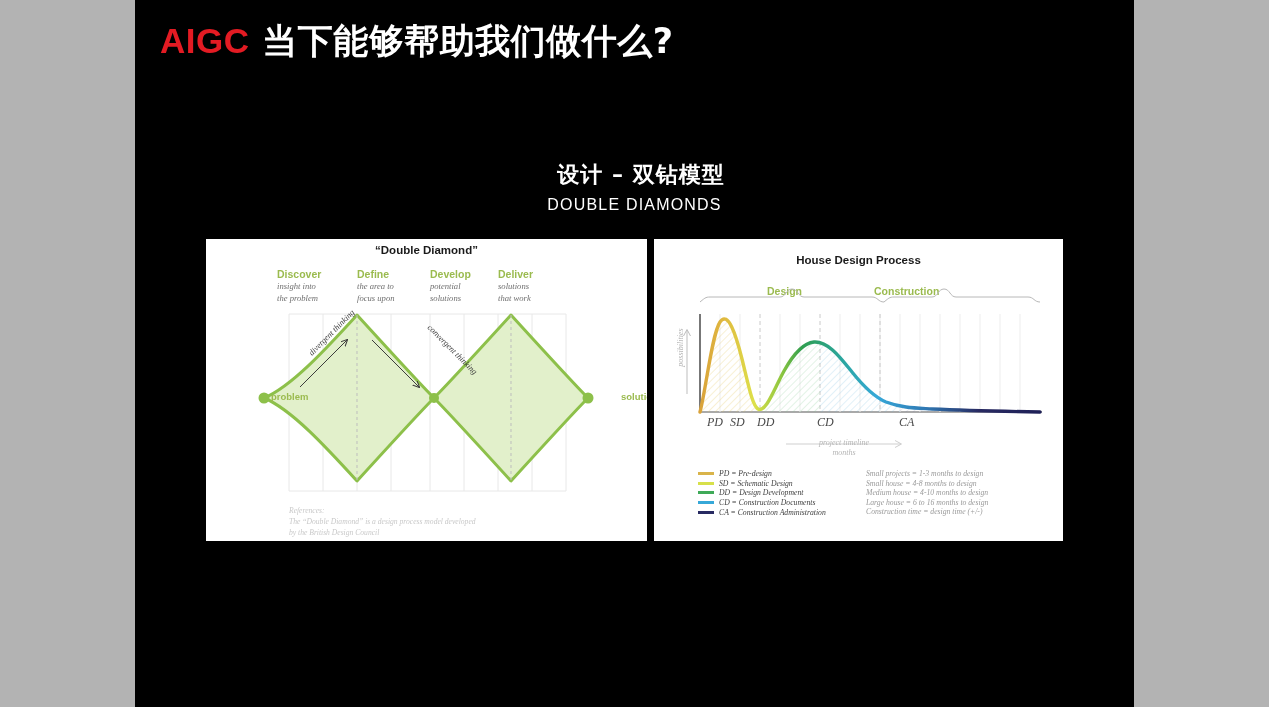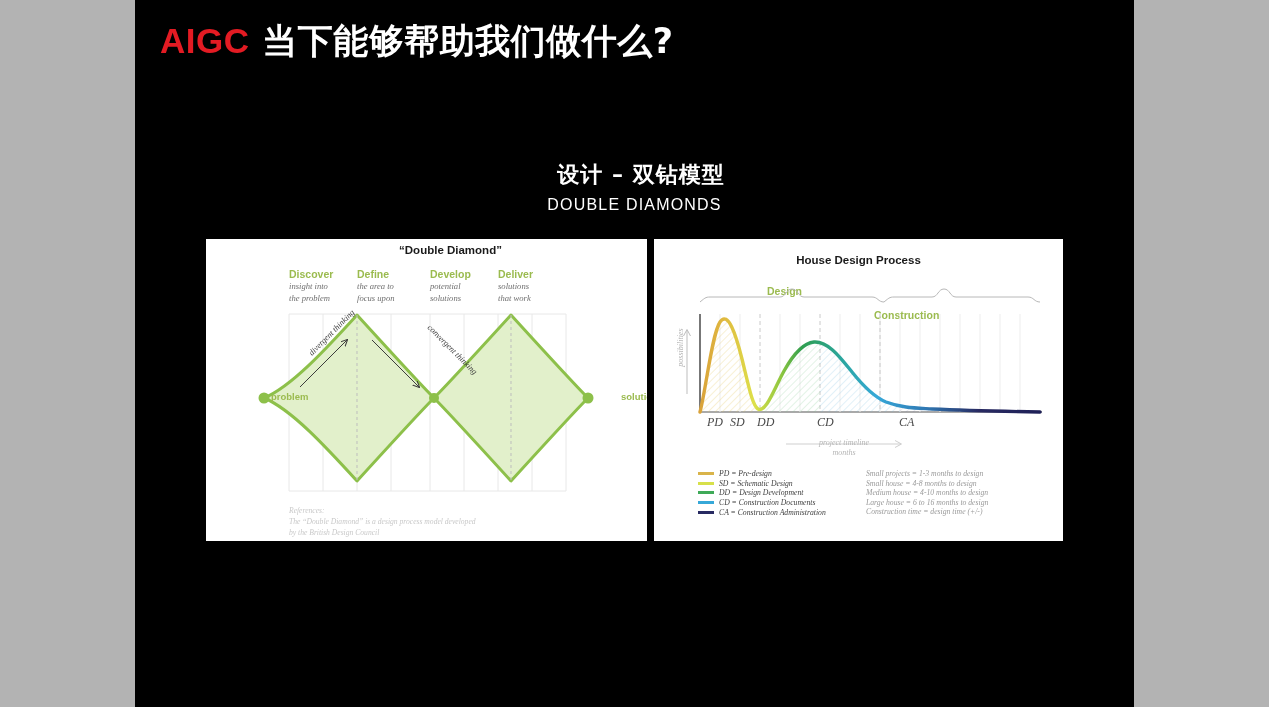--- a/index.html
+++ b/index.html
@@ -16,39 +16,39 @@
   .sect{position:absolute;left:0;top:160px;width:999px;text-align:center;}
   .sect .cn{display:block;color:#fff;font-size:22px;font-weight:bold;font-family:"DejaVu Sans",sans-serif;letter-spacing:1px;padding-left:13px;}
   .sect .en{display:block;color:#fff;font-size:16px;margin-top:6px;letter-spacing:1.2px;font-family:"Liberation Sans",sans-serif;}
 
   
   .panel{position:absolute;background:#fff;overflow:hidden;}
   #panel-left{left:71px;top:239px;width:441px;height:302px;}
   #panel-right{left:519px;top:239px;width:409px;height:302px;}
 
   .panel-title{position:absolute;left:0;width:100%;text-align:center;font-weight:bold;color:#1a1a1a;}
-  #panel-left .panel-title{top:5px;font-size:11.5px;padding-left:24px;}
+  #panel-left .panel-title{top:5px;font-size:11.5px;}
   #panel-right .panel-title{top:15px;font-size:11.5px;}
 
   
   .phase{position:absolute;top:29px;width:66px;}
   .phase .h{color:#9bbb4f;font-weight:bold;font-size:10.5px;font-family:"Liberation Sans",sans-serif;}
   .phase .d{color:#6f6f6f;font-size:8.6px;font-style:italic;line-height:1.35;margin-top:1px;font-family:"Liberation Serif",serif;}
-  #ph0{left:83px;} #ph1{left:151px;} #ph2{left:224px;} #ph3{left:292px;}
+  #ph0{left:71px;} #ph1{left:151px;} #ph2{left:224px;} #ph3{left:292px;}
 
   .endlabel{position:absolute;color:#9bbb4f;font-size:9.5px;font-weight:bold;font-family:"Liberation Sans",sans-serif;margin-left:40px;}
   #lbl-problem{left:25px;top:152px;}
   #lbl-solution{left:375px;top:152px;}
 
   .refs{position:absolute;left:83px;top:266px;color:#c9c9c9;font-size:7.6px;font-style:italic;line-height:1.45;font-family:"Liberation Serif",serif;}
 
   
   .brace-lbl{position:absolute;color:#9bbb4f;font-weight:bold;font-size:10.5px;font-family:"Liberation Sans",sans-serif;}
   #bl-design{left:113px;top:46px;}
-  #bl-constr{left:220px;top:46px;margin-top:24px;}
+  #bl-constr{left:220px;top:46px;}
 
   .ylab{position:absolute;left:-4px;top:104px;width:60px;text-align:center;color:#b4b4b4;font-size:8px;font-style:italic;
         transform:rotate(-90deg);transform-origin:center;font-family:"Liberation Serif",serif;}
   .xlab{position:absolute;left:120px;top:199px;width:140px;text-align:center;color:#b4b4b4;font-size:8px;font-style:italic;
         line-height:1.2;font-family:"Liberation Serif",serif;}
 
   .xtick{position:absolute;top:176px;color:#4a4a4a;font-size:12px;font-style:italic;font-family:"Liberation Serif",serif;}
 
   .legend{position:absolute;left:44px;top:230px;font-size:7.7px;font-style:italic;color:#3d3d3d;font-family:"Liberation Serif",serif;}
   .legend .row{display:flex;align-items:center;height:9.6px;}

